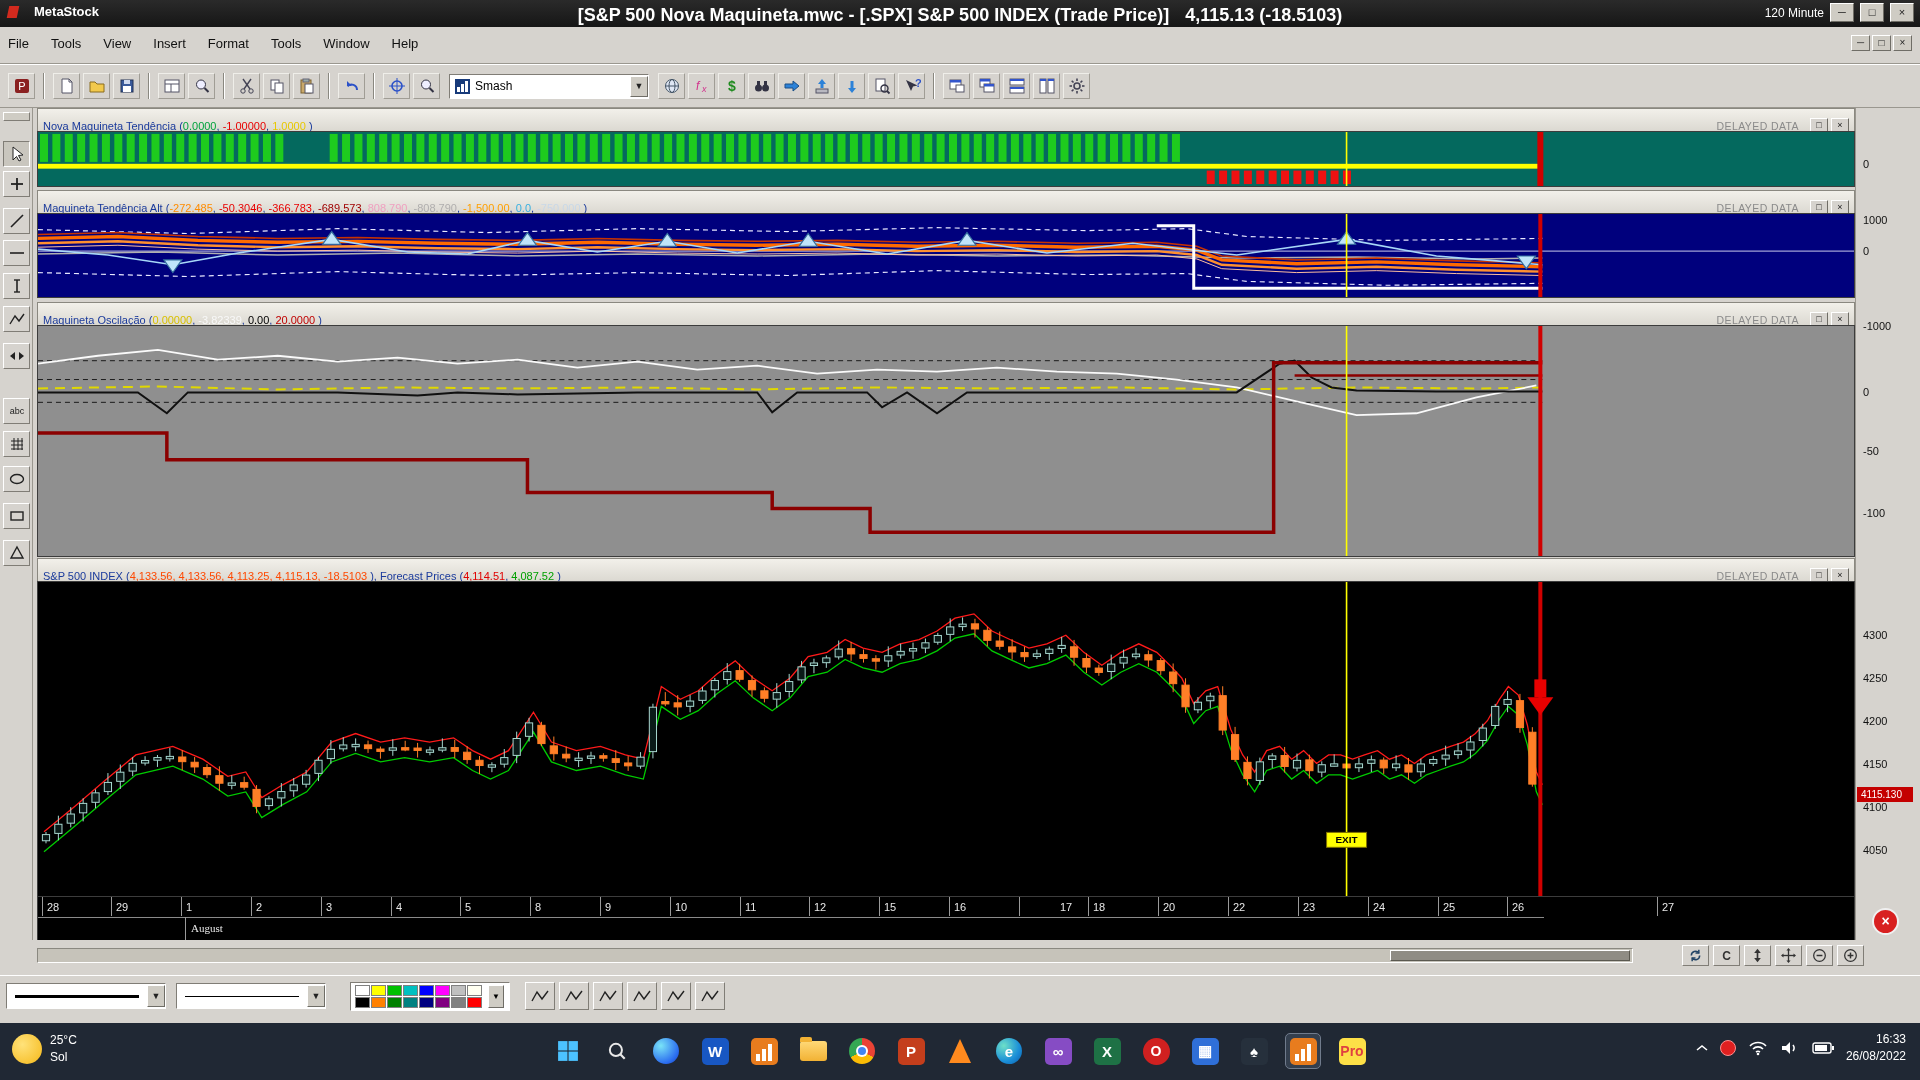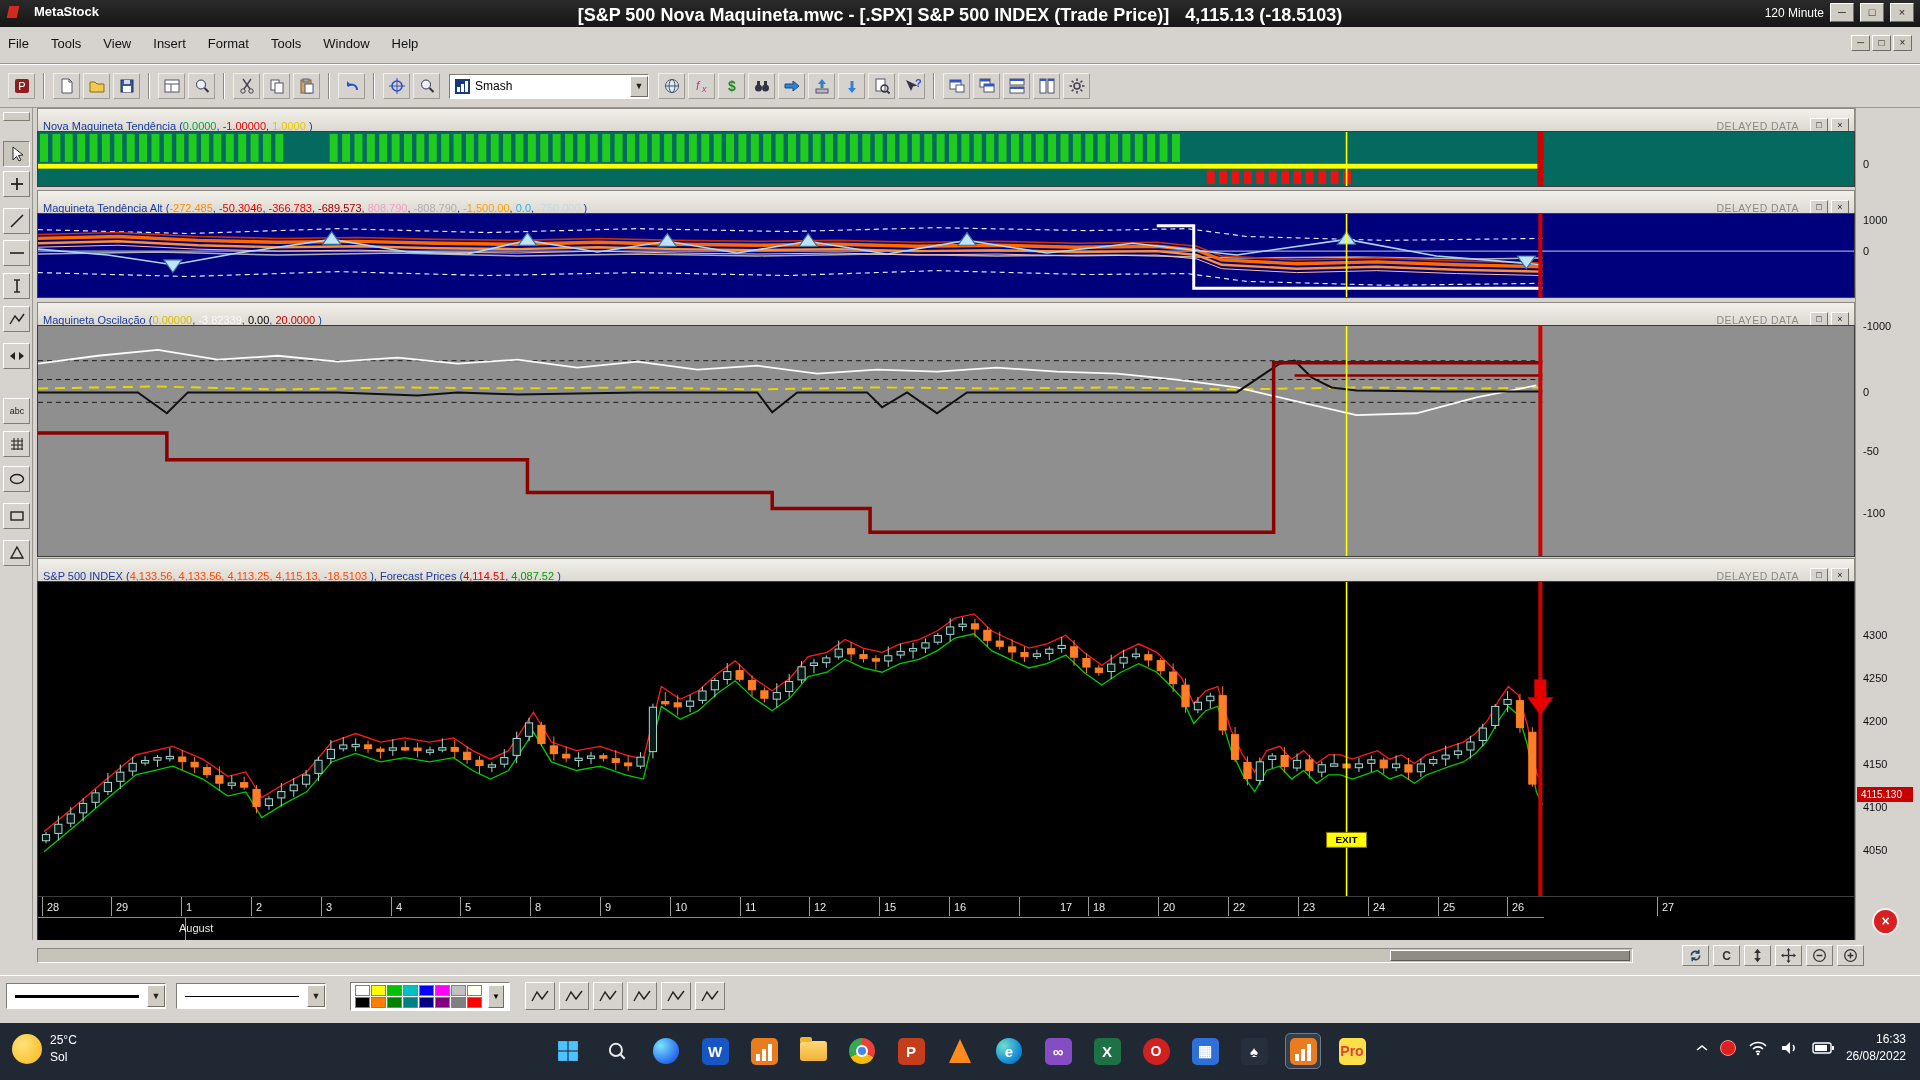--- a/index.html
+++ b/index.html
@@ -908,21 +908,21 @@
       <div class="da-label" style="left: 1265px;">23</div>
       <div class="da-tick" style="left: 1330px;"></div>
       <div class="da-label" style="left: 1335px;">24</div>
       <div class="da-tick" style="left: 1400px;"></div>
       <div class="da-label" style="left: 1405px;">25</div>
       <div class="da-tick" style="left: 1469px;"></div>
       <div class="da-label" style="left: 1474px;">26</div>
       <div class="da-tick" style="left: 1619px;"></div>
       <div class="da-label" style="left: 1624px;">27</div>
       <div class="da-month-tick" style="left: 147px;"></div>
-      <div class="da-month" style="left: 141px;">August</div>
+      <div class="da-month" style="left: 153px; font-family: Liberation Serif, serif;">August</div>
     </div>
 
   <div class="scroll-row" id="scroll-row">
     <div class="scroll-track">
       <div class="scroll-thumb"></div>
     </div>
   <button class="sb-btn" style="left: 1645px;">
         <svg viewBox="0 0 18 18">
           <path d="M4 9 a5 5 0 0 1 9 -3" fill="none" stroke="#246" stroke-width="1.8"></path>
           <path d="M13 2 v4 h-4" fill="none" stroke="#246" stroke-width="1.8"></path>

